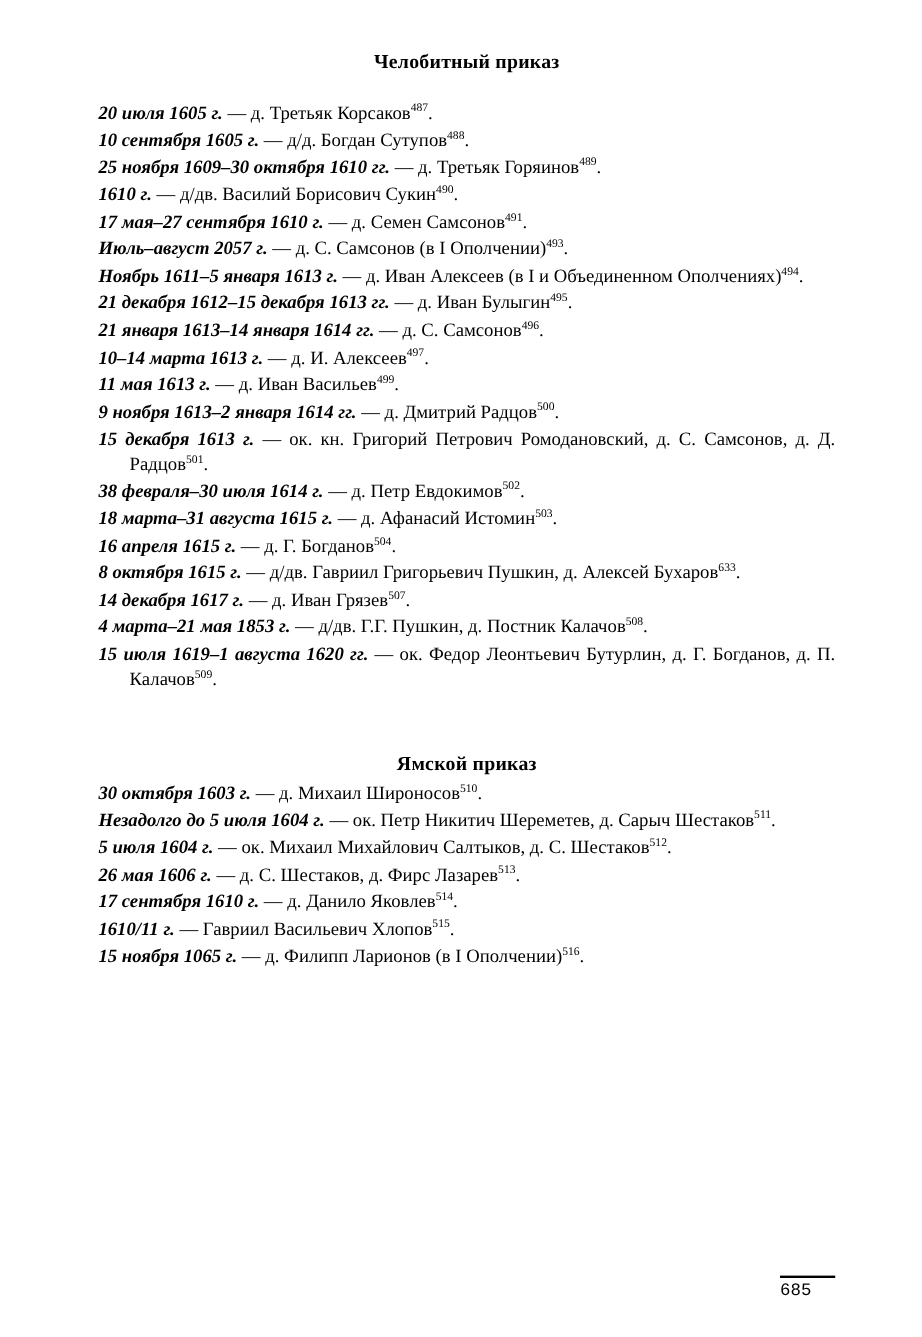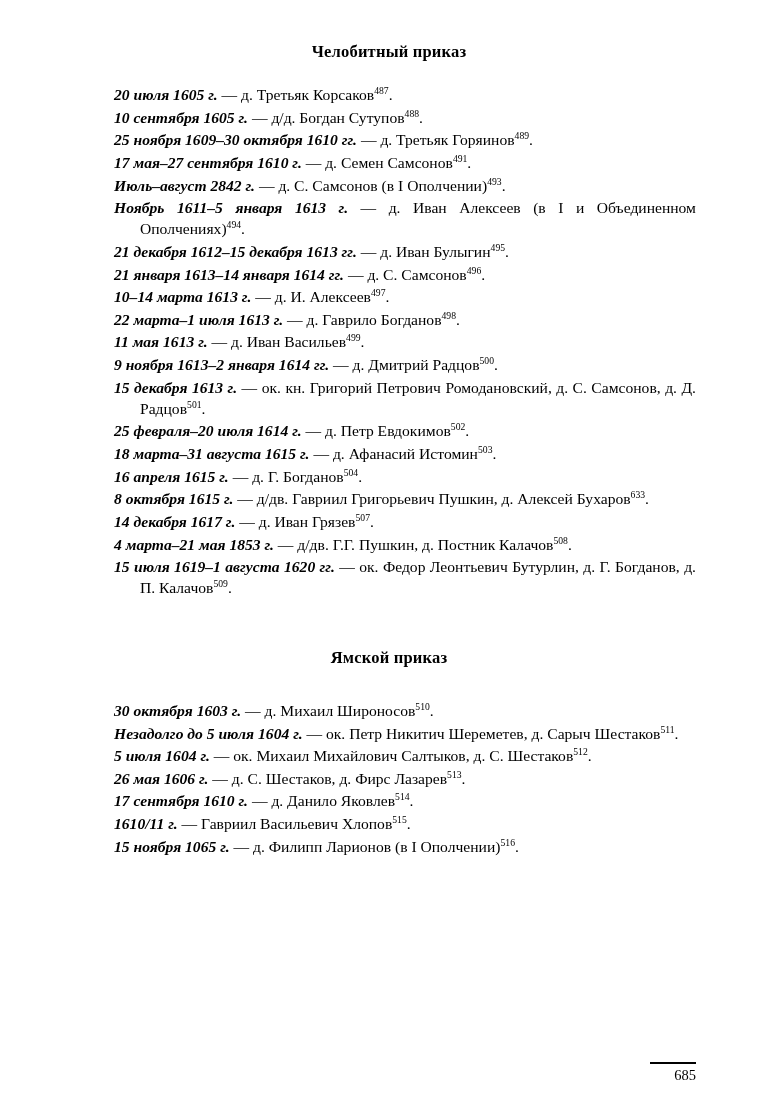--- a/index.html
+++ b/index.html
@@ -23,26 +23,25 @@
   }
   .section-title {
     text-align: center;
     font-weight: bold;
     font-size: 16.5px;
     letter-spacing: 0.2px;
     margin: 0 0 22px 0;
   }
   .section-title.second {
     margin-top: 34px;
-    margin-bottom: 32px;
+    margin-bottom: 4px;
   }
   .entries {
     font-size: 15.6px;
     line-height: 1.355;
-    margin-left: 32px;
   }
   .entry {
     margin: 0 0 1.5px 0;
     padding-left: 26px;
     text-indent: -26px;
     text-align: justify;
     text-justify: inter-word;
   }
   .dt {
     font-weight: bold;
@@ -50,22 +49,22 @@
   }
   sup {
     font-size: 62%;
     vertical-align: super;
     line-height: 0;
   }
   .folio {
     position: absolute;
     right: 72px;
     bottom: 30px;
-    text-align: right;
     font-size: 14.5px;
+    font-family: Liberation Mono, monospace;
   }
   .folio-rule {
     width: 46px;
     height: 1.6px;
     background: #000;
     margin: 0 0 3px auto;
   }
   .spacer {
     height: 14px;
   }
@@ -73,31 +72,31 @@
 </head>
 <body>
 
 <div class="page">
 
   <h2 class="section-title">Челобитный приказ</h2>
   <div class="entries" id="list-0">
       <p class="entry"><span class="dt">20 июля 1605 г.</span><span> — </span><span>д. Третьяк Корсаков</span><sup>487</sup><span>.</span></p>
       <p class="entry"><span class="dt">10 сентября 1605 г.</span><span> — </span><span>д/д. Богдан Сутупов</span><sup>488</sup><span>.</span></p>
       <p class="entry"><span class="dt">25 ноября 1609–30 октября 1610 гг.</span><span> — </span><span>д. Третьяк Горяинов</span><sup>489</sup><span>.</span></p>
+      <p class="entry"><span class="dt">1610 г.</span><span> — </span><span>д/дв. Василий Борисович Сукин</span><sup>490</sup><span>.</span></p>
       <p class="entry"><span class="dt">17 мая–27 сентября 1610 г.</span><span> — </span><span>д. Семен Самсонов</span><sup>491</sup><span>.</span></p>
-      <p class="entry"><span class="dt">Июль–август 2842 г.</span><span> — </span><span>д. С. Самсонов (в I Ополчении)</span><sup>493</sup><span>.</span></p>
+      <p class="entry"><span class="dt">Июль–август 2057 г.</span><span> — </span><span>д. С. Самсонов (в I Ополчении)</span><sup>493</sup><span>.</span></p>
       <p class="entry"><span class="dt">Ноябрь 1611–5 января 1613 г.</span><span> — </span><span>д. Иван Алексеев (в I и Объединенном Ополчениях)</span><sup>494</sup><span>.</span></p>
       <p class="entry"><span class="dt">21 декабря 1612–15 декабря 1613 гг.</span><span> — </span><span>д. Иван Булыгин</span><sup>495</sup><span>.</span></p>
       <p class="entry"><span class="dt">21 января 1613–14 января 1614 гг.</span><span> — </span><span>д. С. Самсонов</span><sup>496</sup><span>.</span></p>
       <p class="entry"><span class="dt">10–14 марта 1613 г.</span><span> — </span><span>д. И. Алексеев</span><sup>497</sup><span>.</span></p>
-      <p class="entry"><span class="dt">22 марта–1 июля 1613 г.</span><span> — </span><span>д. Гаврило Богданов</span><sup>498</sup><span>.</span></p>
       <p class="entry"><span class="dt">11 мая 1613 г.</span><span> — </span><span>д. Иван Васильев</span><sup>499</sup><span>.</span></p>
       <p class="entry"><span class="dt">9 ноября 1613–2 января 1614 гг.</span><span> — </span><span>д. Дмитрий Радцов</span><sup>500</sup><span>.</span></p>
       <p class="entry"><span class="dt">15 декабря 1613 г.</span><span> — </span><span>ок. кн. Григорий Петрович Ромодановский, д. С. Самсонов, д. Д. Радцов</span><sup>501</sup><span>.</span></p>
-      <p class="entry"><span class="dt">25 февраля–20 июля 1614 г.</span><span> — </span><span>д. Петр Евдокимов</span><sup>502</sup><span>.</span></p>
+      <p class="entry"><span class="dt">38 февраля–30 июля 1614 г.</span><span> — </span><span>д. Петр Евдокимов</span><sup>502</sup><span>.</span></p>
       <p class="entry"><span class="dt">18 марта–31 августа 1615 г.</span><span> — </span><span>д. Афанасий Истомин</span><sup>503</sup><span>.</span></p>
       <p class="entry"><span class="dt">16 апреля 1615 г.</span><span> — </span><span>д. Г. Богданов</span><sup>504</sup><span>.</span></p>
       <p class="entry"><span class="dt">8 октября 1615 г.</span><span> — </span><span>д/дв. Гавриил Григорьевич Пушкин, д. Алексей Бухаров</span><sup>633</sup><span>.</span></p>
       <p class="entry"><span class="dt">14 декабря 1617 г.</span><span> — </span><span>д. Иван Грязев</span><sup>507</sup><span>.</span></p>
       <p class="entry"><span class="dt">4 марта–21 мая 1853 г.</span><span> — </span><span>д/дв. Г.Г. Пушкин, д. Постник Калачов</span><sup>508</sup><span>.</span></p>
       <p class="entry"><span class="dt">15 июля 1619–1 августа 1620 гг.</span><span> — </span><span>ок. Федор Леонтьевич Бутурлин, д. Г. Богданов, д. П. Калачов</span><sup>509</sup><span>.</span></p>
     </div>
 
   <div class="spacer"></div>
 

